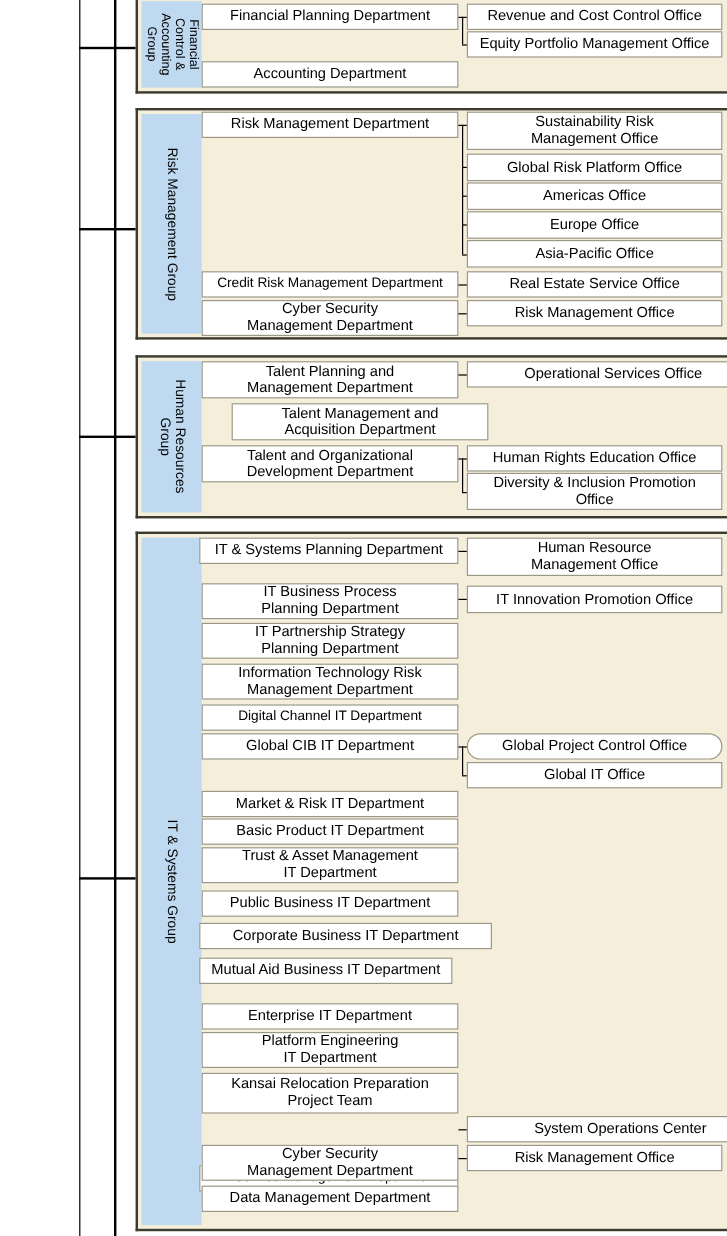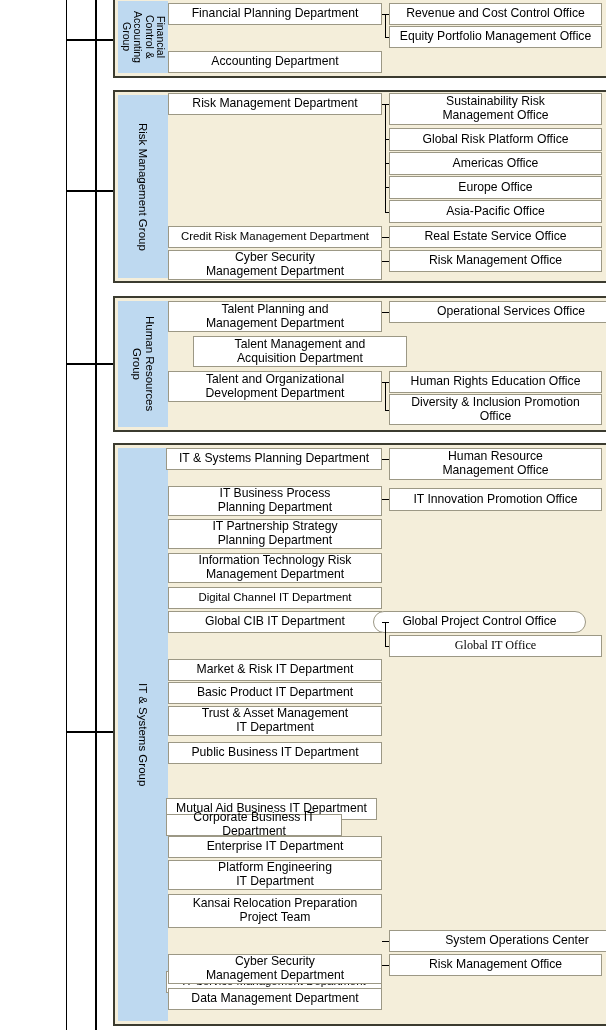--- a/index.html
+++ b/index.html
@@ -176,36 +176,36 @@
 Management Department</div>
   <div class="box sm" style="left:168px; top:587px; width:214px; height:22px;">Digital Channel IT Department</div>
   <div class="box" style="left:168px; top:611px; width:214px; height:22px;">Global CIB IT Department</div>
 
   <div class="box" style="left:168px; top:659px; width:214px; height:22px;">Market &amp; Risk IT Department</div>
   <div class="box" style="left:168px; top:682px; width:214px; height:22px;">Basic Product IT Department</div>
   <div class="box" style="left:168px; top:706px; width:214px; height:30px;">Trust &amp; Asset Management
 IT Department</div>
   <div class="box" style="left:168px; top:742px; width:214px; height:22px;">Public Business IT Department</div>
   <div class="box" style="left:166px; top:798px; width:211px; height:22px;text-align:right;">Mutual Aid Business IT Department</div>
-  <div class="box" style="left:166px; top:769px; width:176px; height:22px;margin-top:45px;">Corporate Business IT Department</div>
+  <div class="box" style="left:166px; top:769px; width:244px; height:22px;">Corporate Business IT Department</div>
   <div class="box" style="left:168px; top:836px; width:214px; height:22px;">Enterprise IT Department</div>
   <div class="box" style="left:168px; top:860px; width:214px; height:30px;">Platform Engineering
 IT Department</div>
   <div class="box" style="left:168px; top:894px; width:214px; height:34px;">Kansai Relocation Preparation
 Project Team</div>
   <div class="box sm" style="left:166px; top:930px; width:216px; height:22px;margin-top:41px;">IT Service Management Department</div>
   <div class="box" style="left:168px; top:954px; width:214px; height:30px;">Cyber Security
 Management Department</div>
   <div class="box" style="left:168px; top:988px; width:214px; height:22px;">Data Management Department</div>
 
   <div class="box" style="left:389px; top:448px; width:213px; height:32px;">Human Resource
 Management Office</div>
   <div class="box" style="left:389px; top:488px; width:213px; height:23px;">IT Innovation Promotion Office</div>
-  <div class="box" style="left:373px; top:611px; width:213px; height:22px;border-radius:11px;">Global Project Control Office</div>
-  <div class="box" style="left:389px; top:635px; width:213px; height:22px;font-family:Liberation Serif, serif;">Global IT Office</div>
+  <div class="box" style="left:389px; top:611px; width:213px; height:22px;border-radius:11px;">Global Project Control Office</div>
+  <div class="box" style="left:389px; top:635px; width:213px; height:22px;">Global IT Office</div>
   <div class="box" style="left:389px; top:930px; width:256px; height:22px;">System Operations Center</div>
   <div class="box" style="left:389px; top:954px; width:213px; height:22px;">Risk Management Office</div>
 
   <div class="conn conn-h" style="left:382px; top:459px; width:7px;"></div>
   <div class="conn conn-h" style="left:382px; top:499px; width:7px;"></div>
   <div class="conn conn-v" style="left:385px; top:622px; height:24px;"></div>
   <div class="conn conn-h" style="left:382px; top:622px; width:7px;"></div>
   <div class="conn conn-h" style="left:385px; top:646px; width:4px;"></div>
   <div class="conn conn-h" style="left:382px; top:941px; width:7px;"></div>
   <div class="conn conn-h" style="left:382px; top:965px; width:7px;"></div>

